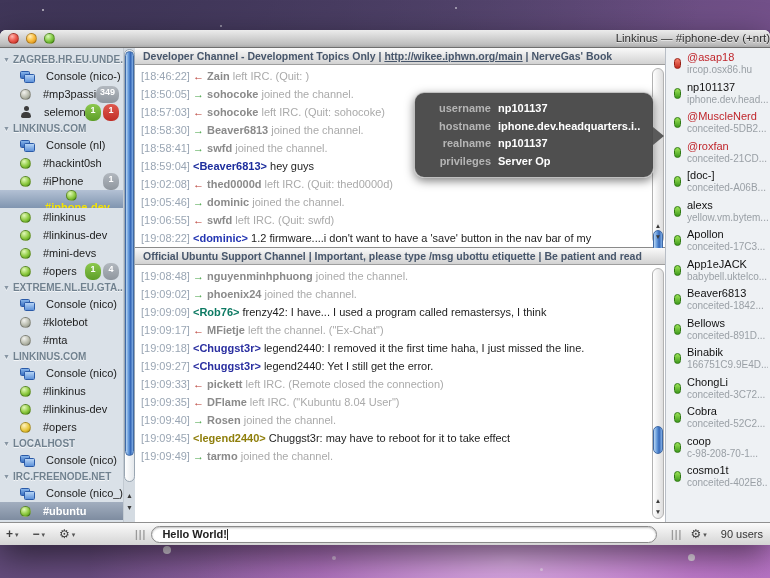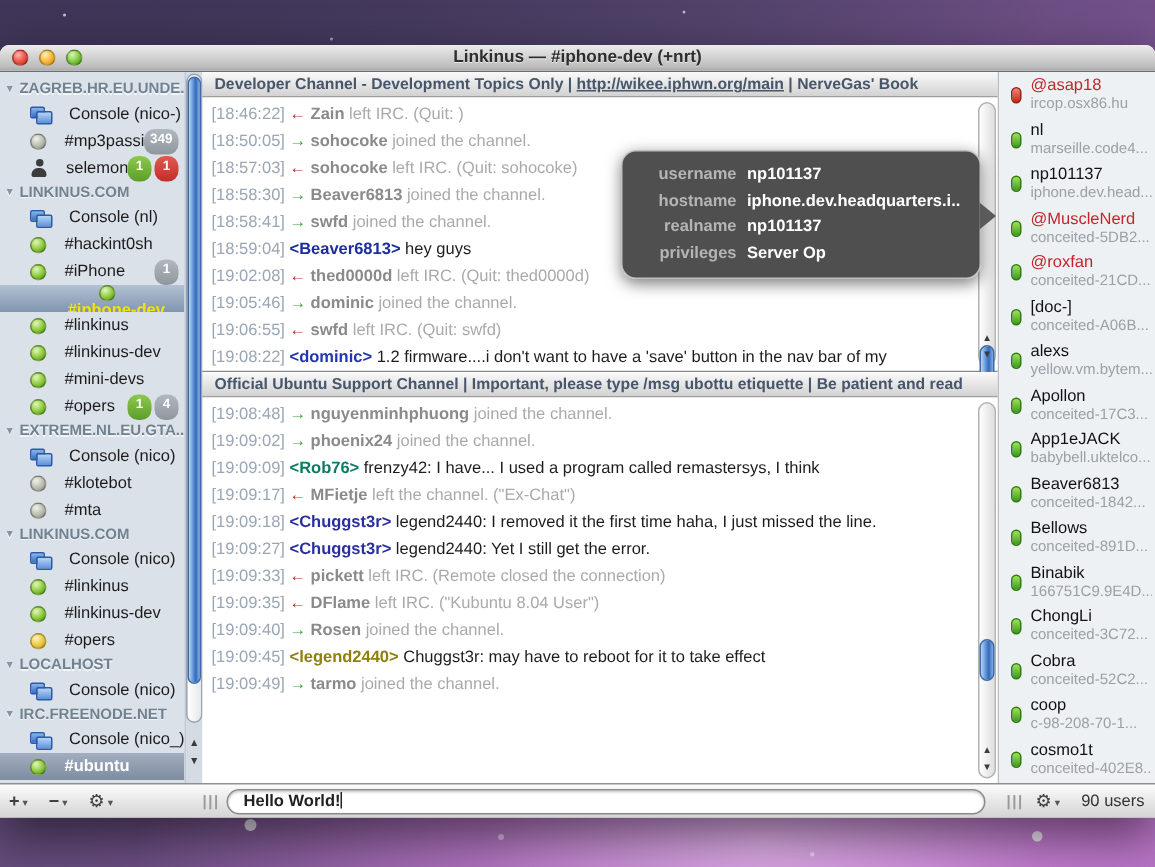--- a/index.html
+++ b/index.html
@@ -14,21 +14,21 @@
       linear-gradient(135deg, #4a3f63 0%, #5c4a75 35%, #7a5290 65%, #a264b2 100%);
   }
   .star { position:absolute; border-radius:50%; background:#fff; }
 
   
   .window { position:absolute; left:0; top:30px; width:770px; height:515px;
     border-radius:6px 6px 0 0; box-shadow:0 12px 34px rgba(0,0,0,.55); background:#fff; }
   .titlebar { position:absolute; left:0; top:0; right:0; height:18px;
     border-radius:6px 6px 0 0; background:linear-gradient(#ececec,#bdbdbd 85%,#aaa);
     border-bottom:1px solid #6e6e6e; }
-  .title { text-align:center; line-height:17px; font-size:11.5px; font-weight:bold; color:#2e2e2e;
+  .title { text-align:right; line-height:17px; font-size:11.5px; font-weight:normal; color:#2e2e2e;
     text-shadow:0 1px 0 rgba(255,255,255,.6); }
   .lights { position:absolute; left:8px; top:3px; display:flex; gap:7px; }
   .light { width:11px; height:11px; border-radius:50%; border:1px solid rgba(0,0,0,.25); }
   .light.red { background:radial-gradient(circle at 35% 28%, #ffb8b0, #ee6156 45%, #cf372b 80%); }
   .light.yellow { background:radial-gradient(circle at 35% 28%, #ffeebb, #fbc147 45%, #e2991c 80%); }
   .light.green { background:radial-gradient(circle at 35% 28%, #d9f7bb, #8fd151 45%, #58a41f 80%); }
 
   .content { position:absolute; top:18px; left:0; right:0; bottom:23px; display:flex; }
 
   
@@ -122,21 +122,21 @@
   .handle { color:#9a9a9a; font-size:10px; letter-spacing:1px; font-weight:bold; }
   .f-main { flex:1; display:flex; align-items:center; }
   .inputfield { flex:1; height:17px; margin:0 8px 0 5px; border:1px solid #8a8a8a; border-radius:9px;
     background:#fff; box-shadow:inset 0 1px 2px rgba(0,0,0,.25); padding:0 10px;
     line-height:15.5px; font-size:11px; font-weight:bold; color:#222; white-space:nowrap; overflow:hidden; }
   .caret { display:inline-block; width:1px; height:11px; background:#222; vertical-align:-2px; }
   .f-users { width:105px; display:flex; align-items:center; padding:0 7px 0 6px; gap:8px; }
   .ucount { margin-left:auto; color:#333; font-size:11px; }
 
   
-  .tooltip { position:absolute; left:414px; top:100px; width:240px; z-index:50;
+  .tooltip { position:absolute; left:414px; top:92px; width:240px; z-index:50;
     background:rgba(72,72,72,.96); border:1.5px solid rgba(230,230,230,.75); border-radius:10px;
     box-shadow:0 3px 10px rgba(0,0,0,.5); padding:7px 13px; }
   .tt-grid { display:grid; grid-template-columns:70px 1fr; }
   .tt-l { text-align:right; padding-right:7px; color:#b5b5b5; font-weight:bold; line-height:17.5px; white-space:nowrap; }
   .tt-v { color:#fff; font-weight:bold; line-height:17.5px; white-space:nowrap; overflow:hidden; }
   .tt-arrow { position:absolute; right:-11px; top:34px; width:0; height:0;
     border-top:9px solid transparent; border-bottom:9px solid transparent; border-left:11px solid #5a5a5a; }
 </style>
 </head>
 <body>
@@ -329,27 +329,20 @@
           <div class="u-row">
             <span class="led led-red"></span>
             <div class="u-text">
               <div class="u-name u-op">@asap18</div>
               <div class="u-host">ircop.osx86.hu</div>
             </div>
           </div>
           <div class="u-row">
             <span class="led led-green"></span>
             <div class="u-text">
-              <div class="u-name">nl</div>
-              <div class="u-host">marseille.code4...</div>
-            </div>
-          </div>
-          <div class="u-row">
-            <span class="led led-green"></span>
-            <div class="u-text">
               <div class="u-name">np101137</div>
               <div class="u-host">iphone.dev.head...</div>
             </div>
           </div>
           <div class="u-row">
             <span class="led led-green"></span>
             <div class="u-text">
               <div class="u-name u-op">@MuscleNerd</div>
               <div class="u-host">conceited-5DB2...</div>
             </div>

